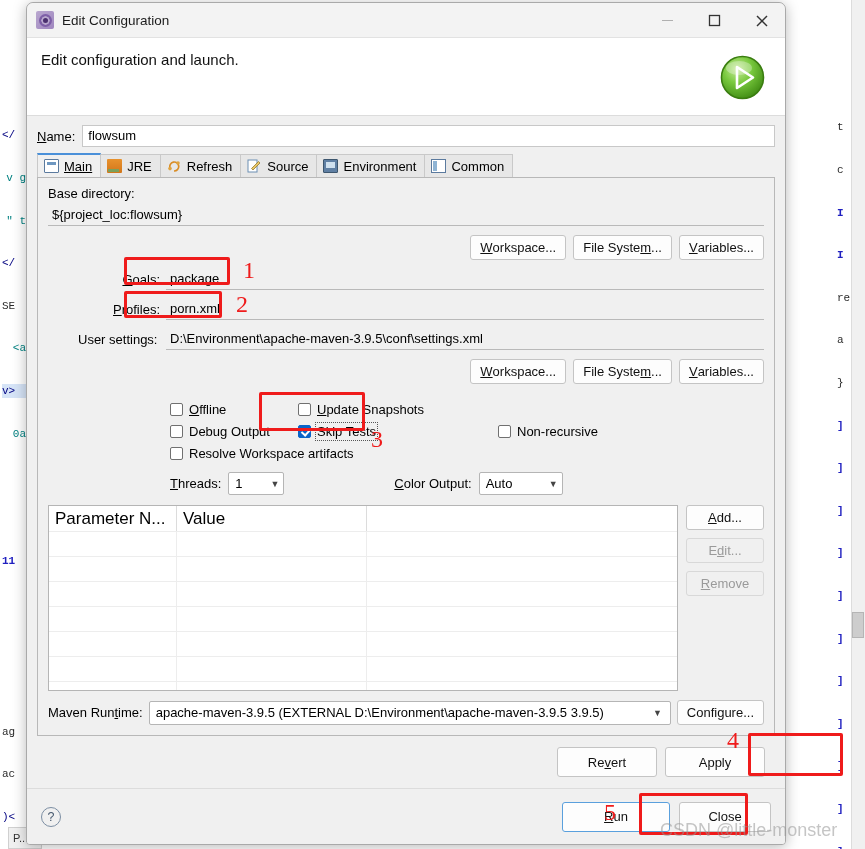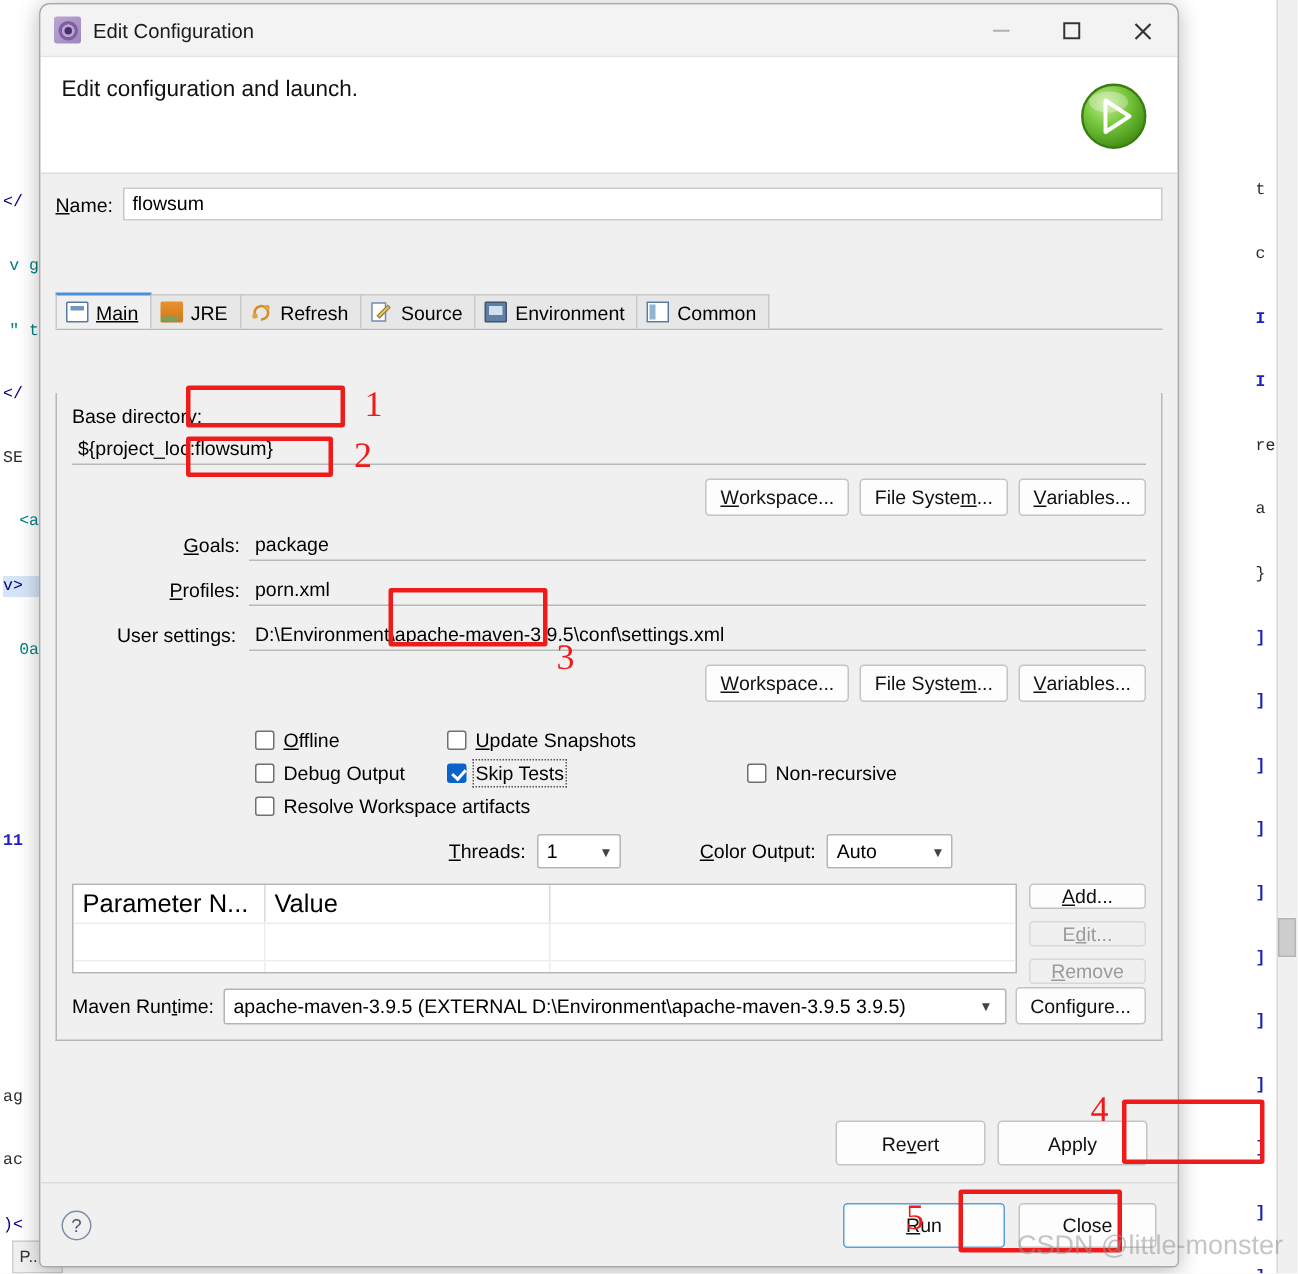--- a/index.html
+++ b/index.html
@@ -112,21 +112,20 @@
     width: 47px; height: 47px;
   }
 
   
   #dlg-body {
     flex: 1 1 auto;
     background: #f0f0f0;
     padding: 9px 10px 0 10px;
     display: flex; flex-direction: column;
     min-height: 0;
-    gap: 42px;
   }
 
   .name-row { display: flex; align-items: center; gap: 7px; margin-bottom: 7px; }
   .name-row label { font-size: 13px; }
   .u { text-decoration: underline; }
   .name-field {
     flex: 1 1 auto; height: 22px;
     background: #fff; border: 1px solid #c8c8c8;
     padding: 0 5px; font-size: 13px; line-height: 20px;
   }
@@ -209,21 +208,21 @@
   }
   .cb.checked { background: #0a64c8; border-color: #0a64c8; }
   .cb.checked::after {
     content: ""; position: absolute; left: 4px; top: 1px;
     width: 4px; height: 7px;
     border: solid #fff; border-width: 0 2px 2px 0;
     transform: rotate(42deg);
   }
   .cb-label.focused { outline: 1px dotted #555; outline-offset: 1px; }
 
-  .selrow { display: flex; align-items: center; margin-top: 8px; padding-left: 122px; justify-content: center; }
+  .selrow { display: flex; align-items: center; margin-top: 8px; padding-left: 122px; }
   .sel {
     height: 23px; background: #fff; border: 1px solid #b5b5b5; border-radius: 2px;
     font-size: 13px; display: flex; align-items: center;
     padding: 0 4px 0 6px; gap: 10px;
   }
   .sel .caret { font-size: 9px; color: #444; margin-left: auto; padding-left: 8px;}
 
   
   .tablewrap { display: flex; gap: 8px; margin-top: 10px; flex: 1 1 auto; min-height: 0; }
   .ptable {
@@ -280,21 +279,21 @@
   .redbox {
     position: absolute; border: 3px solid #ef1b1b;
     z-index: 40; pointer-events: none; border-radius: 2px;
   }
   .rednum {
     position: absolute; color: #ef1b1b; font-size: 24px;
     font-family: "Liberation Serif", serif;
     z-index: 41; pointer-events: none; line-height: 1;
   }
   #watermark {
-    position: absolute; left: 678px; top: 820px;
+    position: absolute; left: 660px; top: 820px;
     font-size: 18px; color: rgba(150,150,150,0.55);
     z-index: 60; pointer-events: none;
     font-family: "Liberation Sans", sans-serif;
   }
 </style>
 </head>
 <body>
 
 <div id="ide-bg">
   <div class="ide-left-strip">
@@ -535,21 +534,21 @@
           </div>
         </div>
       </div>
 
       <div class="selrow">
         <span><span class="u">T</span><span>hreads:</span></span>
         <div class="sel" style="width:56px;margin-left:7px;">
           <span>1</span>
           <span class="caret">▼</span>
         </div>
-        <span style="margin-left:53px;"><span class="u">C</span><span>olor Output:</span></span>
+        <span style="margin-left:110px;"><span class="u">C</span><span>olor Output:</span></span>
         <div class="sel" style="width:84px;margin-left:7px;">
           <span>Auto</span>
           <span class="caret">▼</span>
         </div>
       </div>
 
       <div class="tablewrap">
         <div class="ptable">
           <div class="hdr">
             <div class="col-a">Parameter N...</div>

